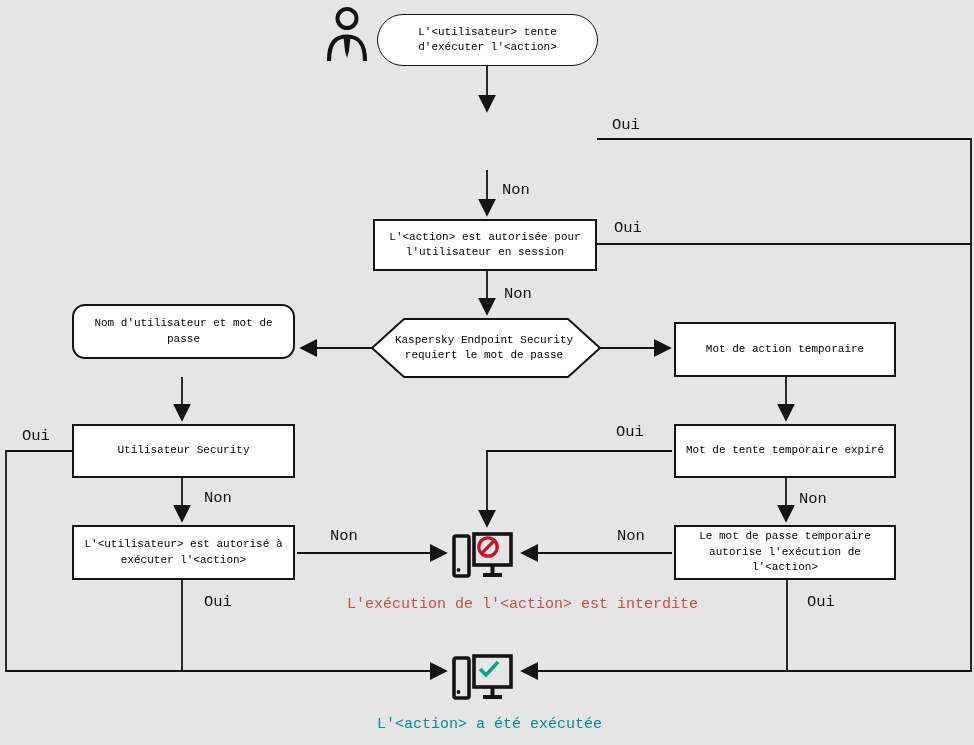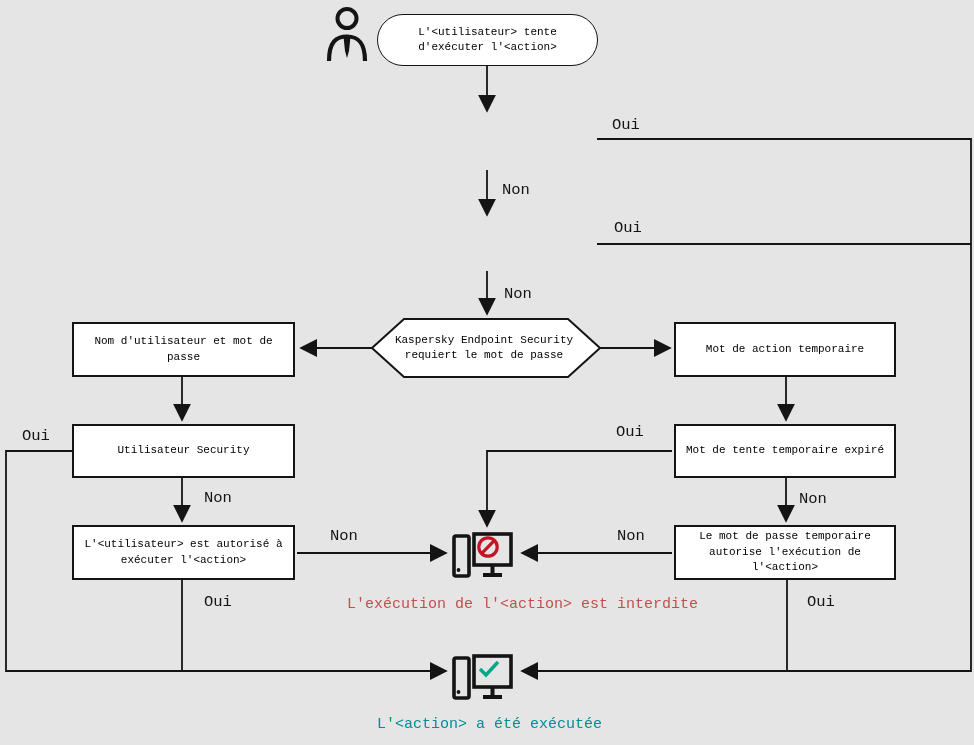--- a/index.html
+++ b/index.html
@@ -87,24 +87,25 @@
 
   <svg class="icon-wrap" style="left:325px; top:5px;" width="44" height="58" viewBox="0 0 44 58">
     <circle class="person-stroke" cx="22" cy="13.5" r="9.5" stroke-width="4"></circle>
     <path class="person-stroke" d="M4,56 C4,37 11,31.5 22,31.5 C33,31.5 40,37 40,56" stroke-width="4.2"></path>
     <path d="M18.5,31.5 L25.5,31.5 L24,46 L22,53 L20,46 Z" fill="#141414"></path>
   </svg>
 
   <div class="node stadium" style="left:377px; top:14px; width:221px; height:52px;">L'&lt;utilisateur&gt; tente d'exécuter l'&lt;action&gt;</div>
 
 
+  <div class="node" style="left:373px; top:219px; width:224px; height:52px;">L'&lt;action&gt; est autorisée pour l'utilisateur en session</div>
 
   <div class="node naked" style="left:384px; top:321px; width:200px; height:54px;">Kaspersky Endpoint Security requiert le mot de passe</div>
 
-  <div class="node" style="left:72px; top:322px; width:223px; height:55px;">Nom d'utilisateur et mot de passe</div>
+  <div class="node" style="left:72px; top:304px; width:223px; height:55px;border-radius:13px;">Nom d'utilisateur et mot de passe</div>
 
   <div class="node" style="left:674px; top:322px; width:222px; height:55px;">Mot de action temporaire</div>
 
   <div class="node" style="left:72px; top:424px; width:223px; height:54px;">Utilisateur Security</div>
 
   <div class="node" style="left:674px; top:424px; width:222px; height:54px;">Mot de tente temporaire expiré</div>
 
   <div class="node" style="left:72px; top:525px; width:223px; height:55px;">L'&lt;utilisateur&gt; est autorisé à exécuter l'&lt;action&gt;</div>
 
   <div class="node" style="left:674px; top:525px; width:222px; height:55px;">Le mot de passe temporaire autorise l'exécution de l'&lt;action&gt;</div>

